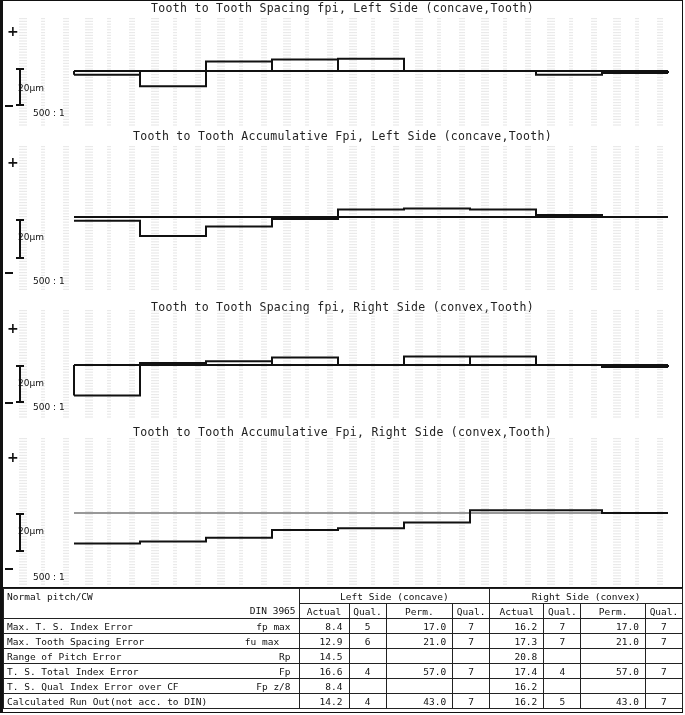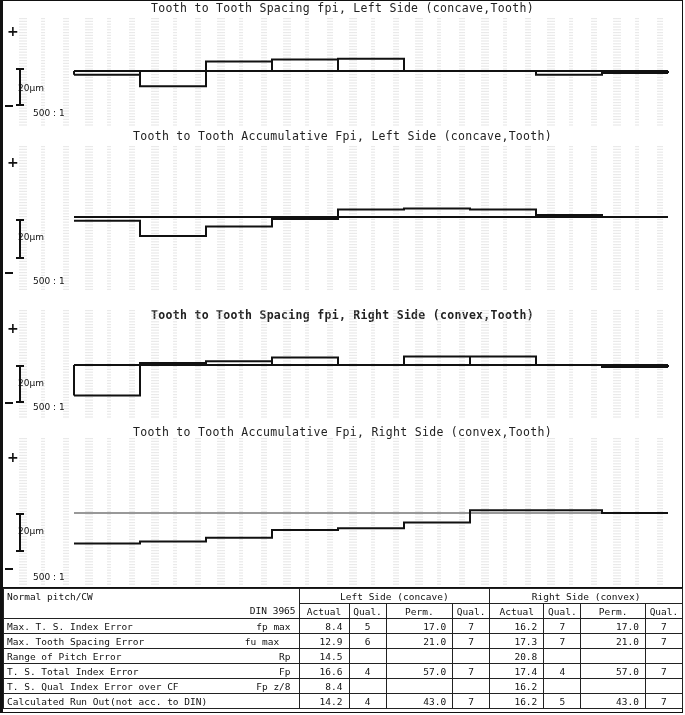--- a/index.html
+++ b/index.html
@@ -246,21 +246,21 @@
       <path d="M74,92.8 L140,92.8 L140,108 L206,108 L206,98.5 L272,98.5 L272,90.9 L338,90.9 L338,81.4 L404,81.4 L404,80.45 L470,80.45 L470,81.4 L536,81.4 L536,87.1 L602,87.1 L602,89 L668,89 " fill="none" stroke="#111" stroke-width="2"></path>
     </svg>
   <div class="plus" style="top:26px;">+</div>
   <div class="scalebar" style="top:91px;height:40px;"></div>
   <div class="minus" style="top:144px;"></div>
   <div class="scale-label" style="top:104px;">20µm</div>
   <div class="ratio-label" style="top:148px;">500 : 1</div>
 </div>
 
 <div class="panel" style="top:292px;height:128px;">
-  <div class="panel-title" style="top:16px;font-weight:bold;">Tooth to Tooth Spacing fpi, Right Side (convex,Tooth)</div>
+  <div class="panel-title" style="top:8px;">Tooth to Tooth Spacing fpi, Right Side (convex,Tooth)</div>
   <svg class="plot" width="685" height="128">
       <line x1="20" x2="20" y1="18" y2="126" stroke="#c9c9c9" stroke-width="0.8" stroke-dasharray="1.2,1.6"></line>
       <line x1="22" x2="22" y1="18" y2="126" stroke="#c9c9c9" stroke-width="0.8" stroke-dasharray="1.2,1.6"></line>
       <line x1="24" x2="24" y1="18" y2="126" stroke="#c9c9c9" stroke-width="0.8" stroke-dasharray="1.2,1.6"></line>
       <line x1="26" x2="26" y1="18" y2="126" stroke="#c9c9c9" stroke-width="0.8" stroke-dasharray="1.2,1.6"></line>
       <line x1="42" x2="42" y1="18" y2="126" stroke="#c9c9c9" stroke-width="0.8" stroke-dasharray="1.2,1.6"></line>
       <line x1="44" x2="44" y1="18" y2="126" stroke="#c9c9c9" stroke-width="0.8" stroke-dasharray="1.2,1.6"></line>
       <line x1="64" x2="64" y1="18" y2="126" stroke="#c9c9c9" stroke-width="0.8" stroke-dasharray="1.2,1.6"></line>
       <line x1="66" x2="66" y1="18" y2="126" stroke="#c9c9c9" stroke-width="0.8" stroke-dasharray="1.2,1.6"></line>
       <line x1="68" x2="68" y1="18" y2="126" stroke="#c9c9c9" stroke-width="0.8" stroke-dasharray="1.2,1.6"></line>

